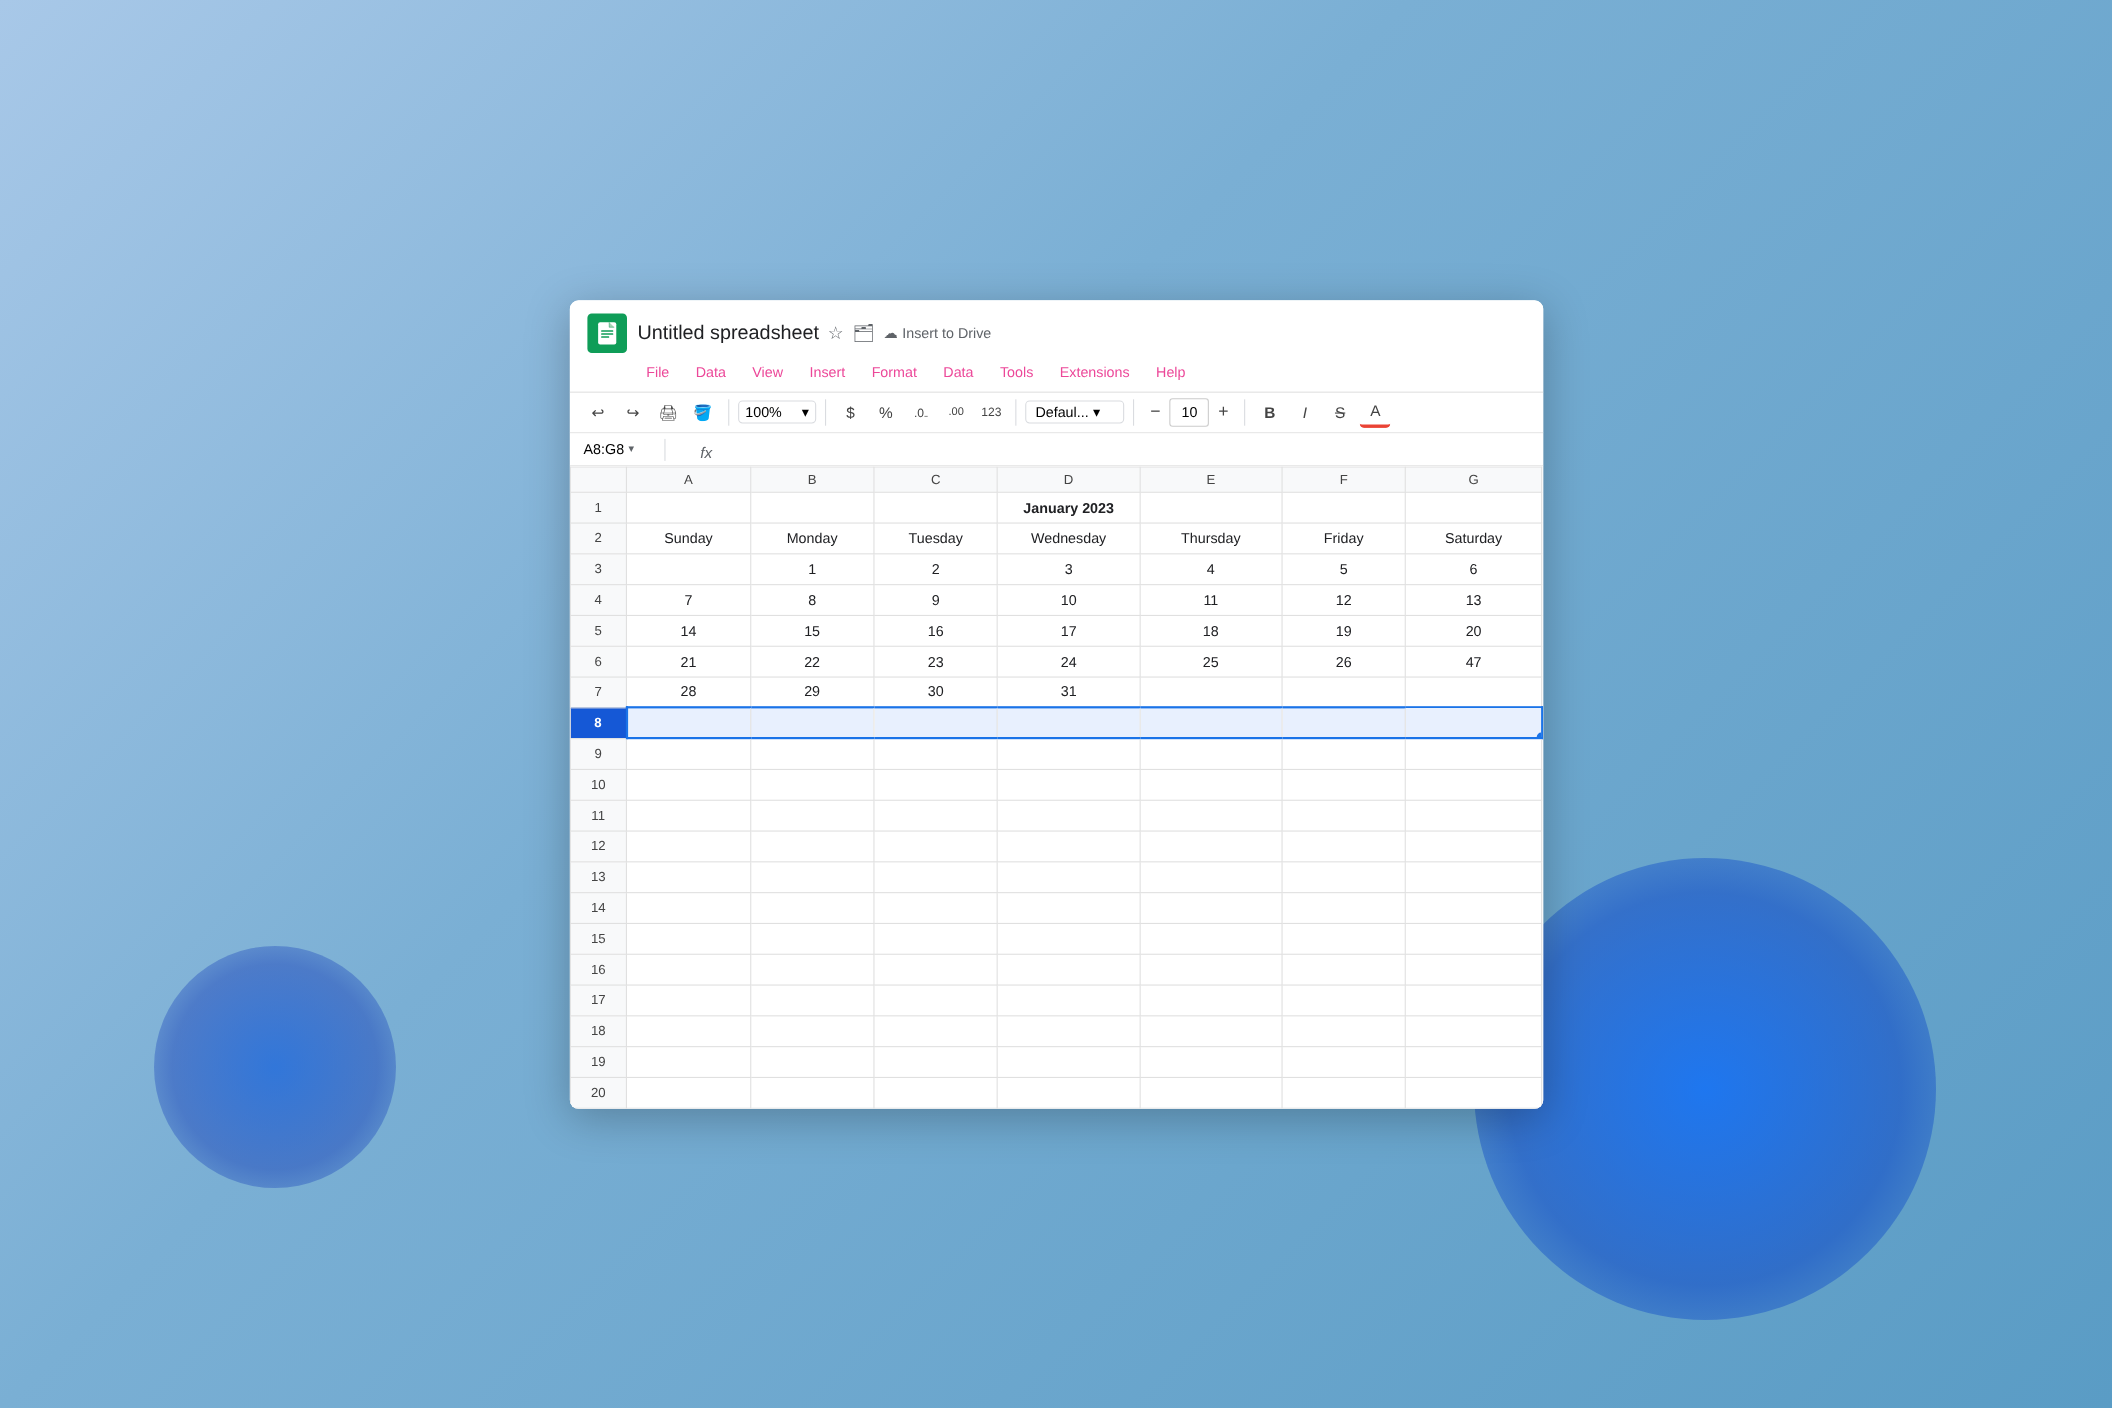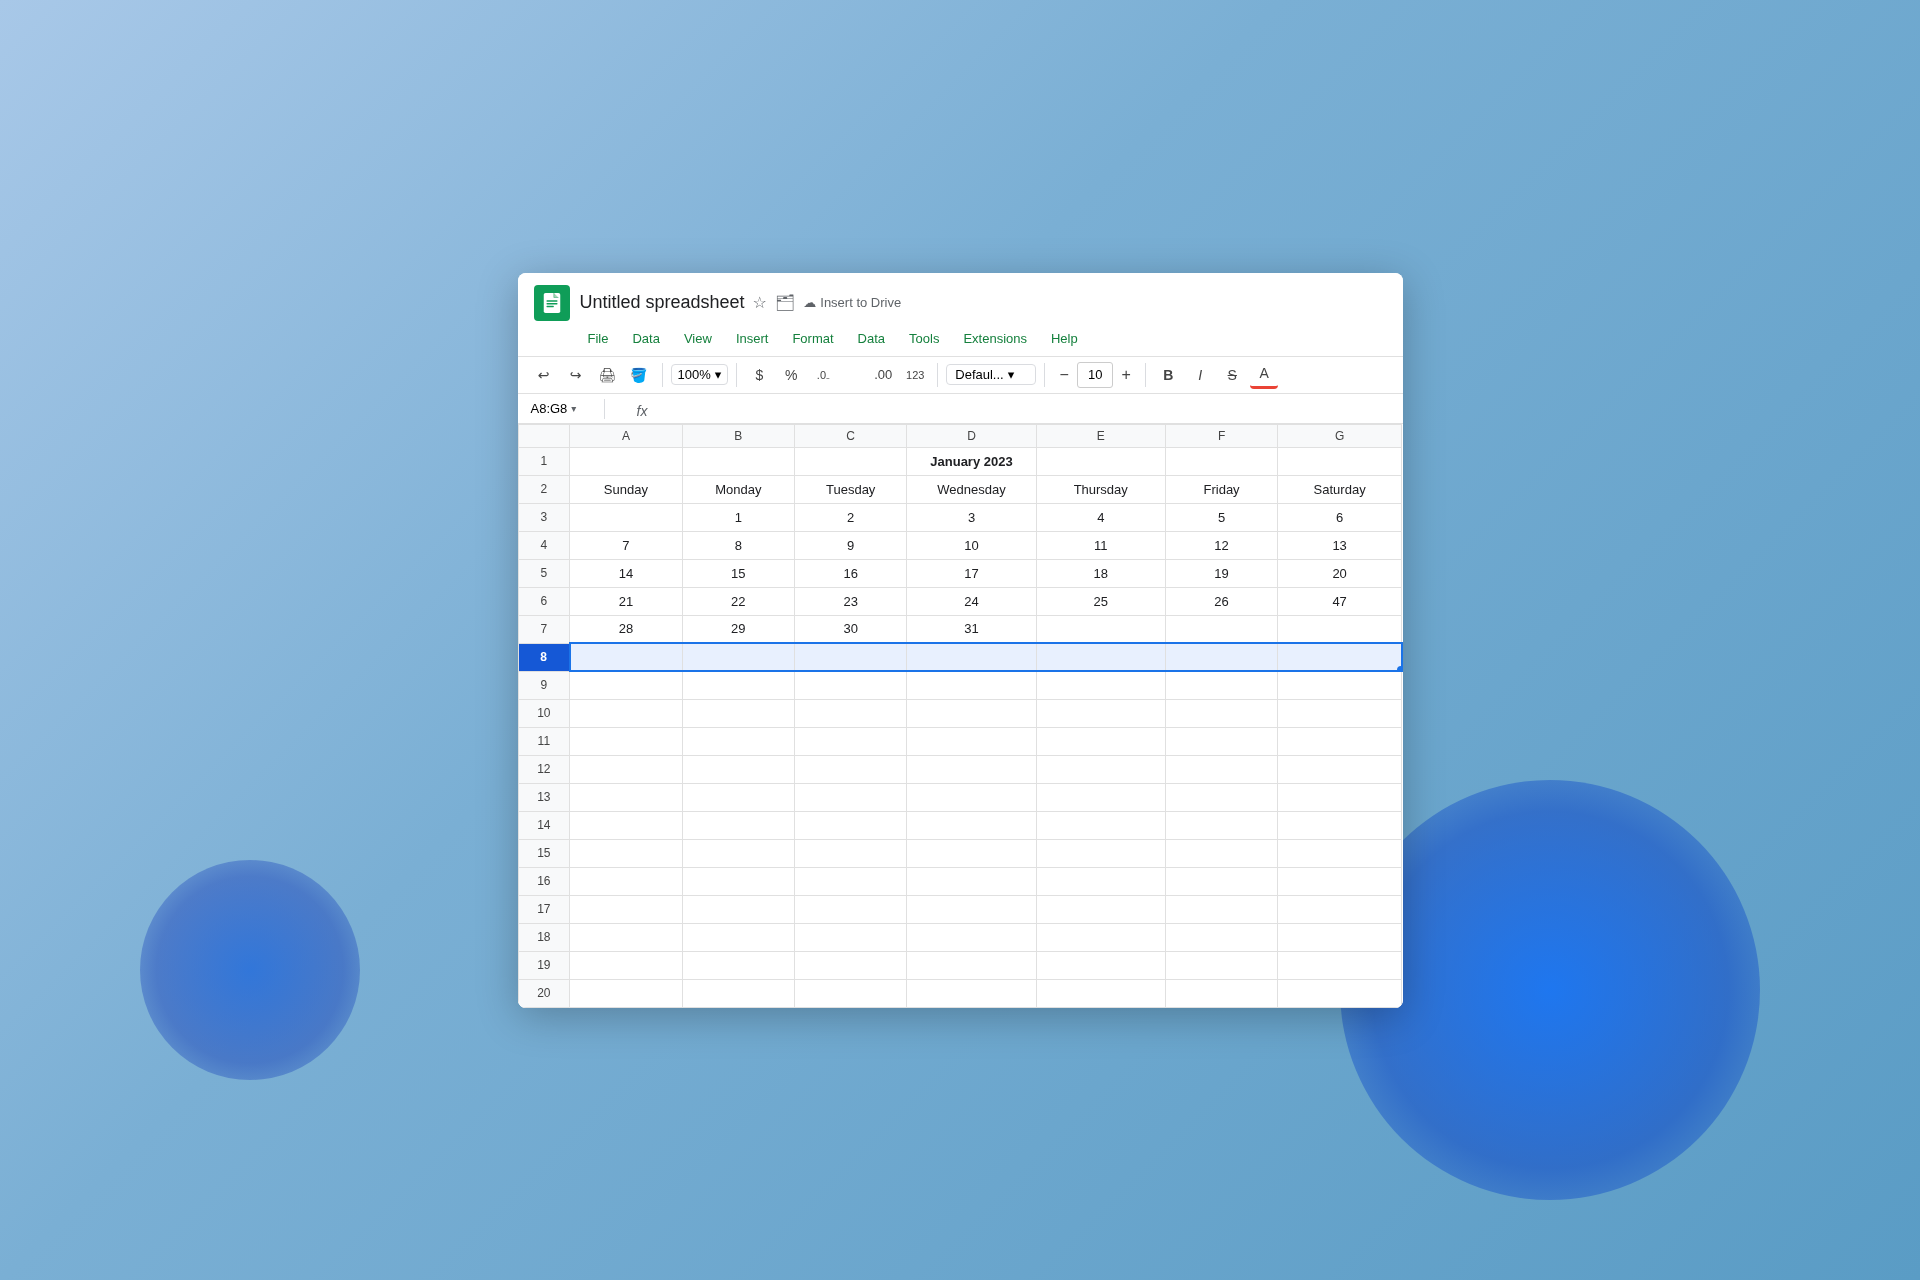--- a/index.html
+++ b/index.html
@@ -113,21 +113,21 @@
     .menu-bar {
       display: flex;
       padding: 2px 16px 6px 60px;
       gap: 4px;
       background: #fff;
     }
 
     .menu-item {
       padding: 4px 10px;
       font-size: 13px;
-      color: #15803d;
+      color: #ec4899;
       cursor: pointer;
       border-radius: 4px;
     }
 
     
     .toolbar {
       display: flex;
       align-items: center;
       padding: 4px 12px;
       border-top: 1px solid #e0e0e0;
@@ -158,21 +158,21 @@
     }
 
     .zoom-control {
       display: flex;
       align-items: center;
       border: 1px solid #dadce0;
       border-radius: 4px;
       padding: 2px 6px;
       font-size: 13px;
       cursor: pointer;
-      gap: 4px;
+      gap: 18px;
     }
 
     .font-size-control {
       display: flex;
       align-items: center;
       gap: 2px;
     }
 
     .font-size-minus, .font-size-plus {
       width: 22px;
@@ -403,21 +403,21 @@
 
     <button class="toolbar-btn">
       <span>$</span>
     </button>
     <button class="toolbar-btn">
       <span>%</span>
     </button>
     <button class="toolbar-btn" style="font-size:11px;">
       <span>.0₋</span>
     </button>
-    <button class="toolbar-btn" style="font-size:13px;margin-left:28px;">
+    <button class="toolbar-btn" style="font-size:10px;">
       <span>.00</span>
     </button>
     <button class="toolbar-btn" style="font-size:11px;">
       <span>123</span>
     </button>
 
     <div class="toolbar-separator"></div>
 
     <div class="font-selector">
       <span>Defaul...</span>

